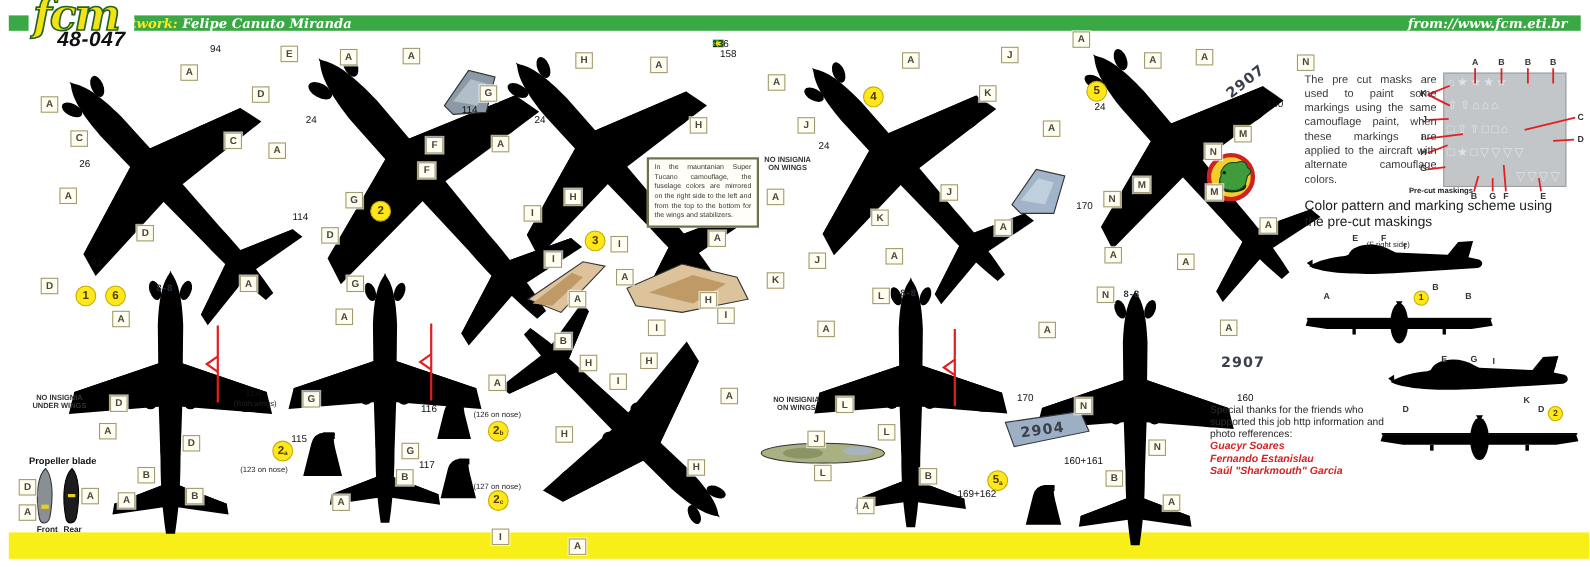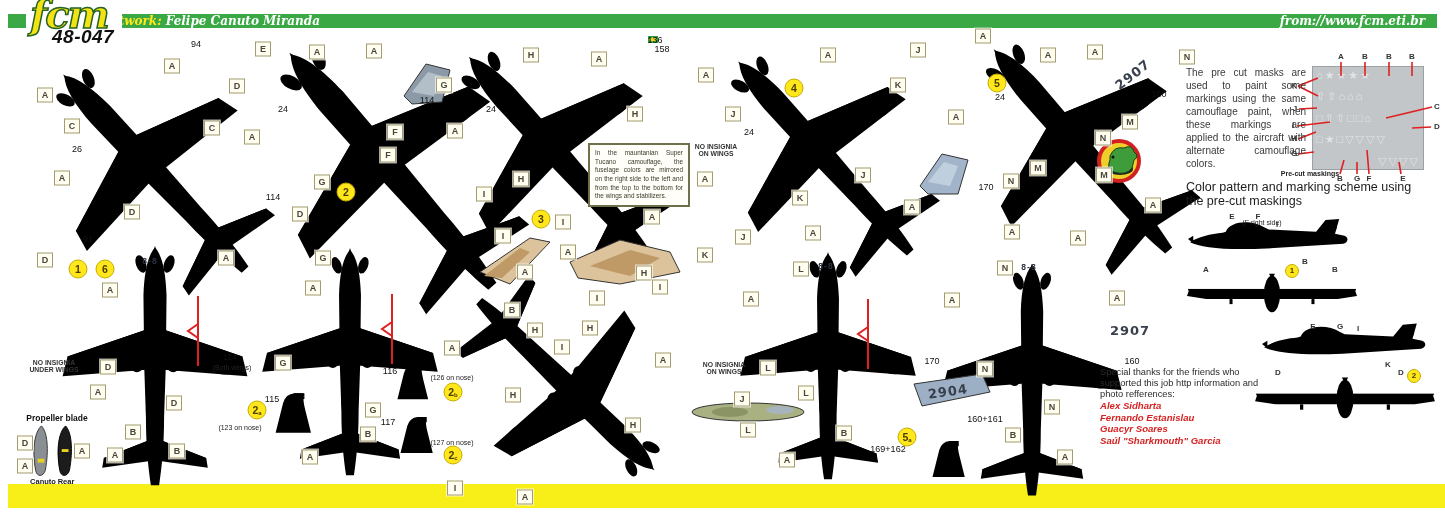--- a/index.html
+++ b/index.html
@@ -321,23 +321,22 @@
 <div class="logo">
   <div class="logo-fcm">fcm</div>
   <div class="logo-code">48-047</div>
 </div>
 
 <div class="masks-note">The pre cut masks are used to paint some markings using the same camouflage paint, when these markings are applied to the aircraft with alternate camouflage colors.</div>
 <div class="pattern-heading">Color pattern and marking scheme using the pre-cut maskings</div>
 <div class="mountain-box">In the mauntanian Super Tucano camouflage, the fuselage colors are mirrored on the right side to the left and from the top to the bottom for the wings and stabilizers.</div>
 <div class="thanks">
   <div class="thanks-intro">Special thanks for the friends who supported this job http information and photo refferences:</div>
-  <div class="thanks-name">Alex Sidharta</div>
+  <div class="thanks-name">Guacyr Soares</div>
   <div class="thanks-name">Fernando Estanislau</div>
-  <div class="thanks-name">Guacyr Soares</div>
   <div class="thanks-name">Saúl "Sharkmouth" Garcia</div>
 </div>
 
 <div id="annotations">
     <div class="ann chip" style="left: 45px; top: 95px; transform: translate(-50%, -50%);">A</div>
     <div class="ann chip" style="left: 172px; top: 66px; transform: translate(-50%, -50%);">A</div>
     <div class="ann chip" style="left: 237px; top: 86px; transform: translate(-50%, -50%);">D</div>
     <div class="ann chip" style="left: 72px; top: 126px; transform: translate(-50%, -50%);">C</div>
     <div class="ann chip" style="left: 212px; top: 128px; transform: translate(-50%, -50%);">C</div>
     <div class="ann chip" style="left: 62px; top: 178px; transform: translate(-50%, -50%);">A</div>
@@ -498,21 +497,21 @@
     <div class="ann note2" style="left: 54px; top: 366px; transform: translate(-50%, -50%);">NO INSIGNIA
 UNDER WINGS</div>
     <div class="ann note2" style="left: 724px; top: 368px; transform: translate(-50%, -50%);">NO INSIGNIA
 ON WINGS</div>
     <div class="ann small" style="left: 232px; top: 368px; transform: translate(-50%, -50%);">(Both wings)</div>
     <div class="ann small" style="left: 240px; top: 428px; transform: translate(-50%, -50%);">(123 on nose)</div>
     <div class="ann small" style="left: 452px; top: 378px; transform: translate(-50%, -50%);">(126 on nose)</div>
     <div class="ann small" style="left: 452px; top: 443px; transform: translate(-50%, -50%);">(127 on nose)</div>
     <div class="ann small" style="left: 1262px; top: 223px; transform: translate(-50%, -50%);">(F right side)</div>
     <div class="ann bold" style="left: 57px; top: 419px; transform: translate(-50%, -50%); text-align: right;">Propeller blade</div>
-    <div class="ann small2" style="left: 43px; top: 482px; transform: translate(-50%, -50%);">Canuto</div>
+    <div class="ann small2" style="left: 43px; top: 482px; transform: translate(-50%, -50%);">Front</div>
     <div class="ann small2" style="left: 66px; top: 482px; transform: translate(-50%, -50%);">Rear</div>
     <div class="ann smallb" style="left: 1310px; top: 174px; transform: translate(-50%, -50%);">Pre-cut maskings</div>
     <div class="ann wingnum" style="left: 1133px; top: 75px; transform: translate(-50%, -50%) rotate(-38deg);">2907</div>
     <div class="ann wingnum" style="left: 1130px; top: 331px; transform: translate(-50%, -50%);">2907</div>
     <div class="ann wingnum" style="left: 948px; top: 392px; transform: translate(-50%, -50%) rotate(-8deg);">2904</div>
     <div class="ann code8" style="left: 150px; top: 262px; transform: translate(-50%, -50%);">8-8</div>
     <div class="ann code8" style="left: 826px; top: 267px; transform: translate(-50%, -50%);">8-8</div>
     <div class="ann code8" style="left: 1029px; top: 268px; transform: translate(-50%, -50%);">8-8</div>
   </div>
 

